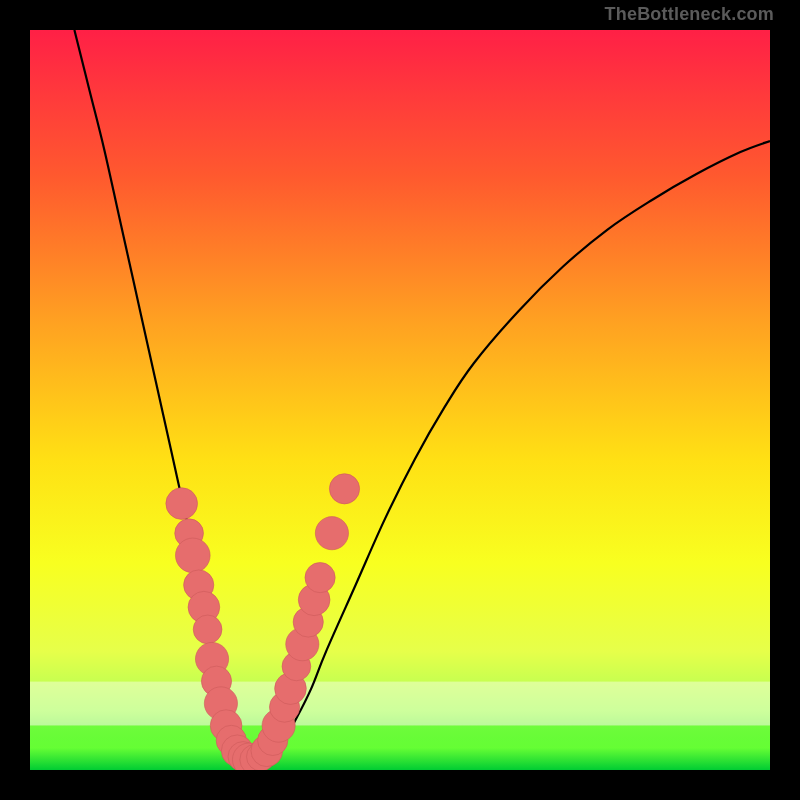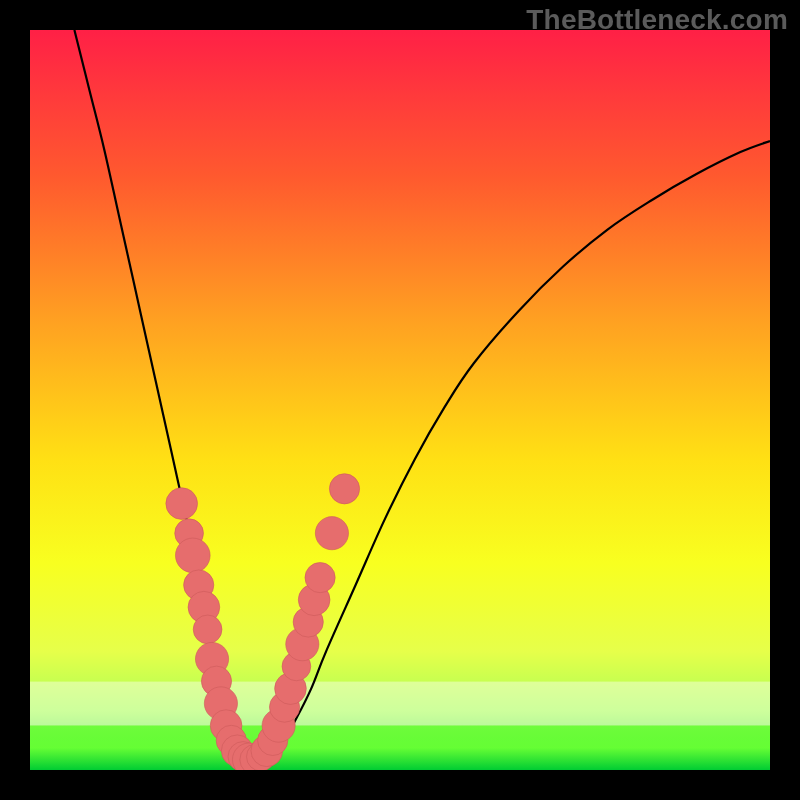--- a/index.html
+++ b/index.html
@@ -27,23 +27,23 @@
   }
   .plot-svg {
     position: absolute;
     top: 0; left: 0;
     width: 740px; height: 740px;
     display: block;
   }
   .watermark {
     position: absolute;
     top: 4px;
-    right: 12px;
+    right: 26px;
     color: #5b5b5b;
-    font-size: 28px;
+    font-size: 18px;
     font-weight: 600;
     letter-spacing: 0.2px;
     user-select: none;
   }
 </style>
 </head>
 <body>
 
 <div class="frame">
   <div class="watermark">TheBottleneck.com</div>

